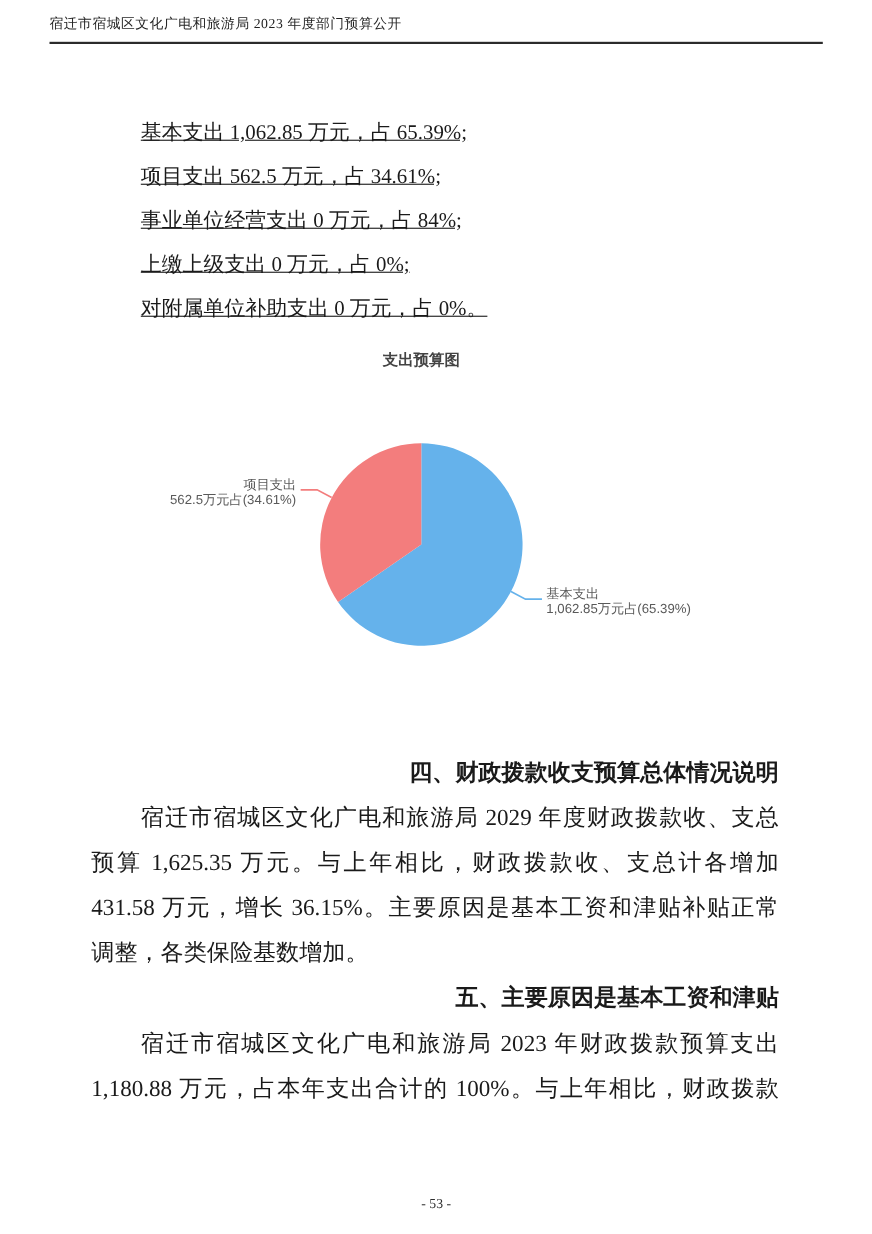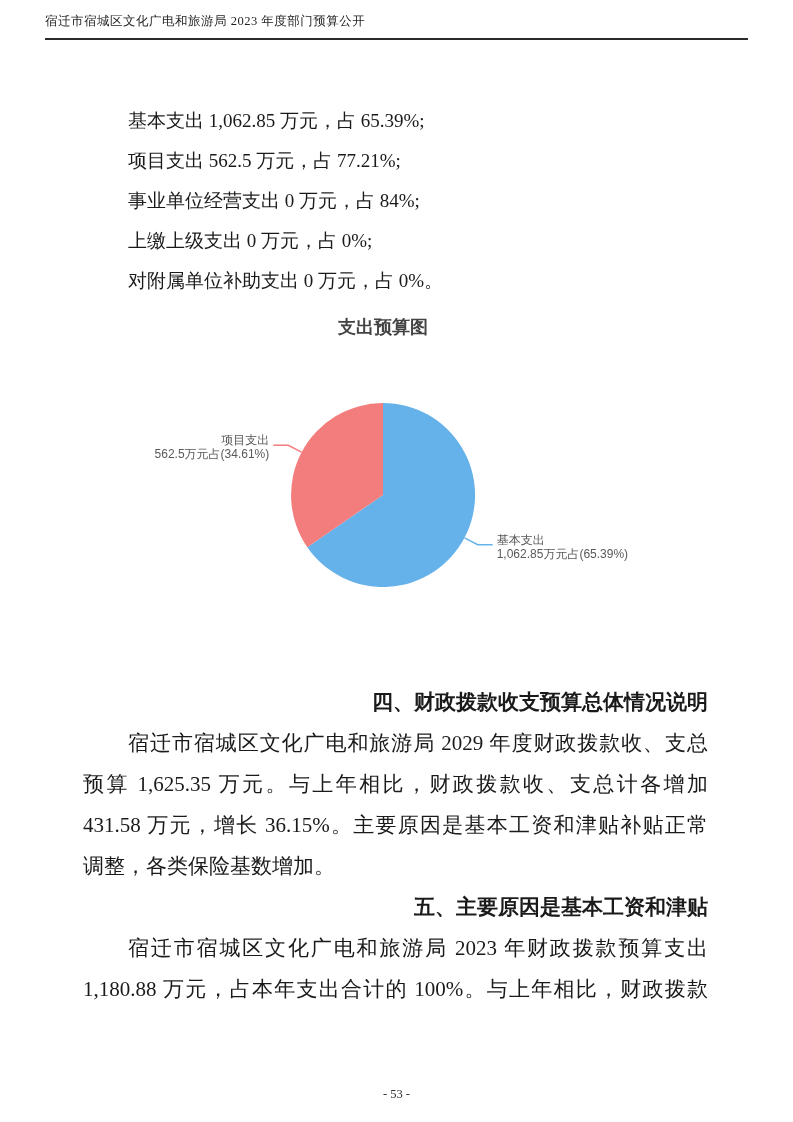--- a/index.html
+++ b/index.html
@@ -17,26 +17,26 @@
     font-size:12.5px;line-height:18px;
     padding-bottom:8px;
     border-bottom:2px solid #2b2b2b;
     color:#1f1f1f;
     letter-spacing:0.5px;
   }
   .list-block{
     position:absolute;left:83px;top:101px;width:625px;
     font-size:19px;line-height:40px;
   }
-  .list-line{padding-left:45px;white-space:nowrap;}
+  .list-line{padding-left:45px;white-space:nowrap;text-decoration:underline;}
   .chart-title{
     position:absolute;left:0;top:316px;width:766px;height:22px;
     text-align:center;
     font-family:"Liberation Sans","DejaVu Sans",sans-serif;
-    font-weight:bold;font-size:18px;line-height:22px;color:#434343;
+    font-weight:bold;font-size:14px;line-height:22px;color:#434343;
   }
   .pie-svg{position:absolute;left:0;top:370px;width:793px;height:250px;}
   .pie-label{
     font-family:"Liberation Sans","DejaVu Sans",sans-serif;
     font-size:12px;fill:#595959;
   }
   .sections{
     position:absolute;left:83px;top:682px;width:625px;
     font-size:21px;line-height:41px;
   }
@@ -57,21 +57,21 @@
 <body>
 
 <div class="page">
 
   <div class="header">
     <span>宿迁市宿城区文化广电和旅游局 2023 年度部门预算公开</span>
   </div>
 
   <div class="list-block" id="list-block">
       <div class="list-line">基本支出 1,062.85 万元，占 65.39%;</div>
-      <div class="list-line">项目支出 562.5 万元，占 77.21%;</div>
+      <div class="list-line">项目支出 562.5 万元，占 34.61%;</div>
       <div class="list-line">事业单位经营支出 0 万元，占 84%;</div>
       <div class="list-line">上缴上级支出 0 万元，占 0%;</div>
       <div class="list-line">对附属单位补助支出 0 万元，占 0%。</div>
     </div>
 
   <div class="chart-title">支出预算图</div>
 
   <svg class="pie-svg" id="pie-svg" viewBox="0 0 793 250">
       <path d="M383,125 L383.0,33.0 A92,92 0 1 1 307.3,177.2 Z" fill="#65b2eb"></path>
       <polyline points="464.5,167.8 477.7,174.7 492.7,174.7" fill="none" stroke="#65b2eb" stroke-width="1.5"></polyline>

